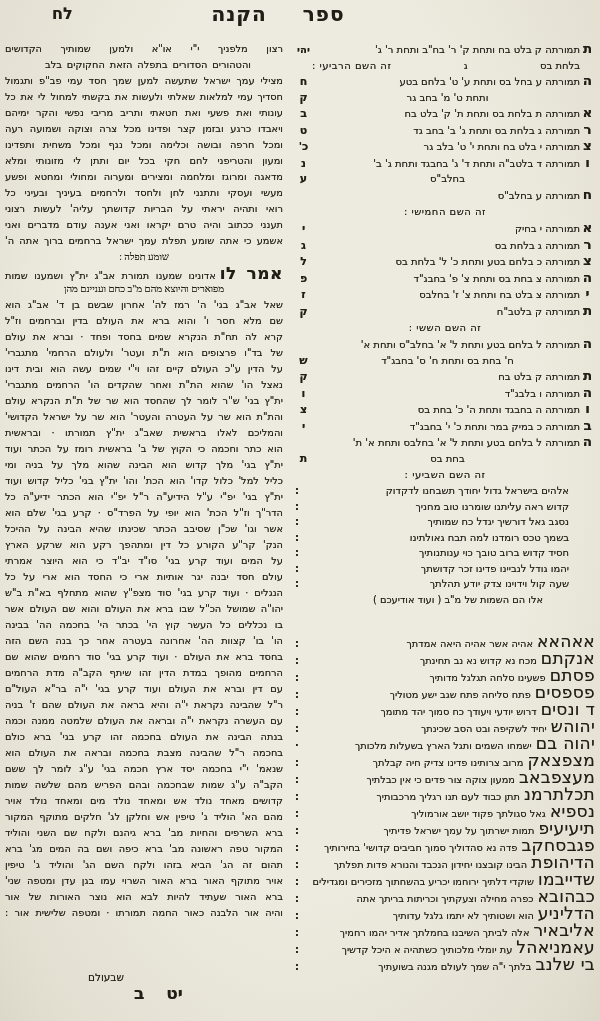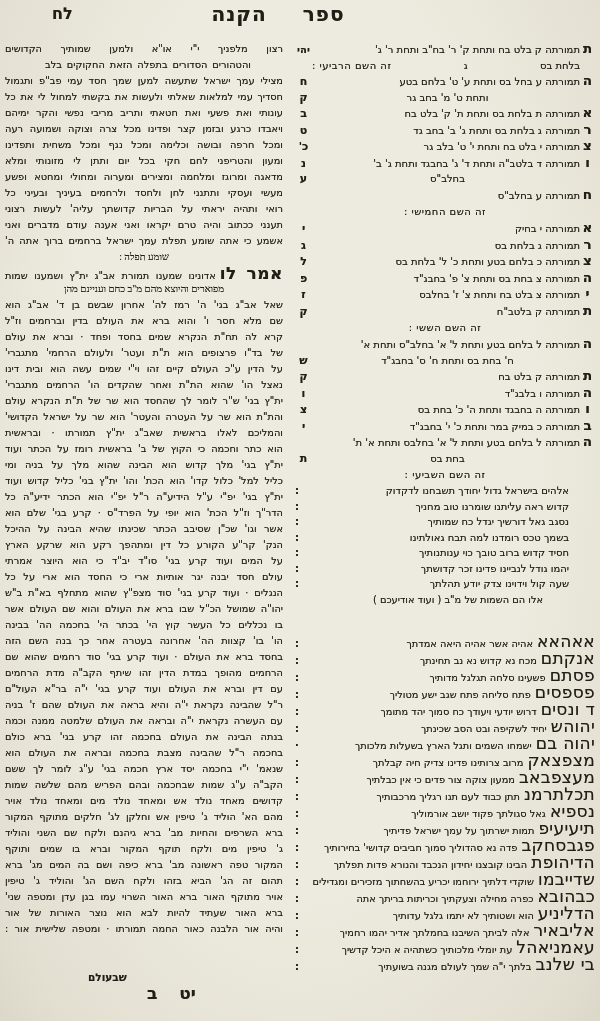--- a/index.html
+++ b/index.html
@@ -40,22 +40,22 @@
   .acro{display:flex;align-items:baseline;font-size:9.8px;line-height:15px;}
   .alead{flex:none;font-weight:normal;font-size:17px;letter-spacing:.3px;}
   .atext{flex:1;min-width:0;padding:0 4px;}
   
   .lline{font-size:9.8px;line-height:16px;height:16px;overflow:hidden;
          text-align:justify;text-align-last:justify;}
   .lline.c{text-align:center;text-align-last:center;font-family:Liberation Serif, serif;}
   .lline.ind{padding:0 32px 0 40px;}
   .plead{font-weight:bold;font-size:17px;letter-spacing:.5px;padding-left:4px;}
   
-  .catchword{position:absolute;left:88px;top:971px;font-size:10.5px;font-weight:bold;text-align:center;}
-  .signature{position:absolute;left:147px;top:983px;font-size:17px;font-weight:bold;word-spacing:16px;}
+  .catchword{position:absolute;left:88px;top:971px;font-size:10.5px;font-weight:normal;text-align:center;}
+  .signature{position:absolute;left:134px;top:983px;font-size:17px;font-weight:bold;word-spacing:16px;}
 </style>
 </head>
 <body>
 
 <div class="page">
   <div class="folio">לח</div>
   <div class="title">
     <span class="w1">ספר</span><span class="w2">הקנה</span>
   </div>
 
@@ -360,21 +360,20 @@
         <div class="lline">עם דין וברא את העולם ועוד קרע בגי' י"ה בר"א העול"ם</div>
         <div class="lline">ר"ל שהבינה נקראת י"ה והיא בראה את העולם שהם ז' בניה</div>
         <div class="lline">עם העשרה נקראת י"ה ובראה את העולם שלמטה ממנה וכמה</div>
         <div class="lline">בנתה הבינה את העולם בחכמה זהו קרע בגי' ברא כולם</div>
         <div class="lline">בחכמה ר"ל שהבינה מצבת בחכמה ובראה את העולם הוא</div>
         <div class="lline">שנאמ' י"י בחכמה יסד ארץ חכמה בגי' ע"ג לומר לך ששם</div>
         <div class="lline">הקב"ה ע"ג שמות שבחכמה ובהם הפריש מהם שלשה שמות</div>
         <div class="lline">קדושים מאחד נולד אש ומאחד נולד מים ומאחד נולד אויר</div>
         <div class="lline">מהם הא' הוליד ג' טיפין אש וחלקן לג' חלקים מתוקף המקור</div>
         <div class="lline">ברא השרפים והחיות מב' ברא גיהנם ולקח שם השני והוליד</div>
-        <div class="lline">ג' טיפין מים ולקח תוקף המקור וברא בו שמים ותוקף</div>
         <div class="lline">המקור טפה ראשונה מב' ברא כיפה ושם בה המים מג' ברא</div>
         <div class="lline">תהום זה הג' הביא בזהו ולקח השם הג' והוליד ג' טיפין</div>
         <div class="lline">אויר מתוקף האור ברא האור השרוי עמו בגן עדן ומטפה שני'</div>
         <div class="lline">ברא האור שעתיד להיות לבא הוא נוצר האורות של אור</div>
         <div class="lline">והיה אור הלבנה כאור החמה תמורתו · ומטפה שלישית אור :</div>
       </div>
   </div>
 
   <div class="catchword">שבעולם</div>
   <div class="signature">יט ב</div>

